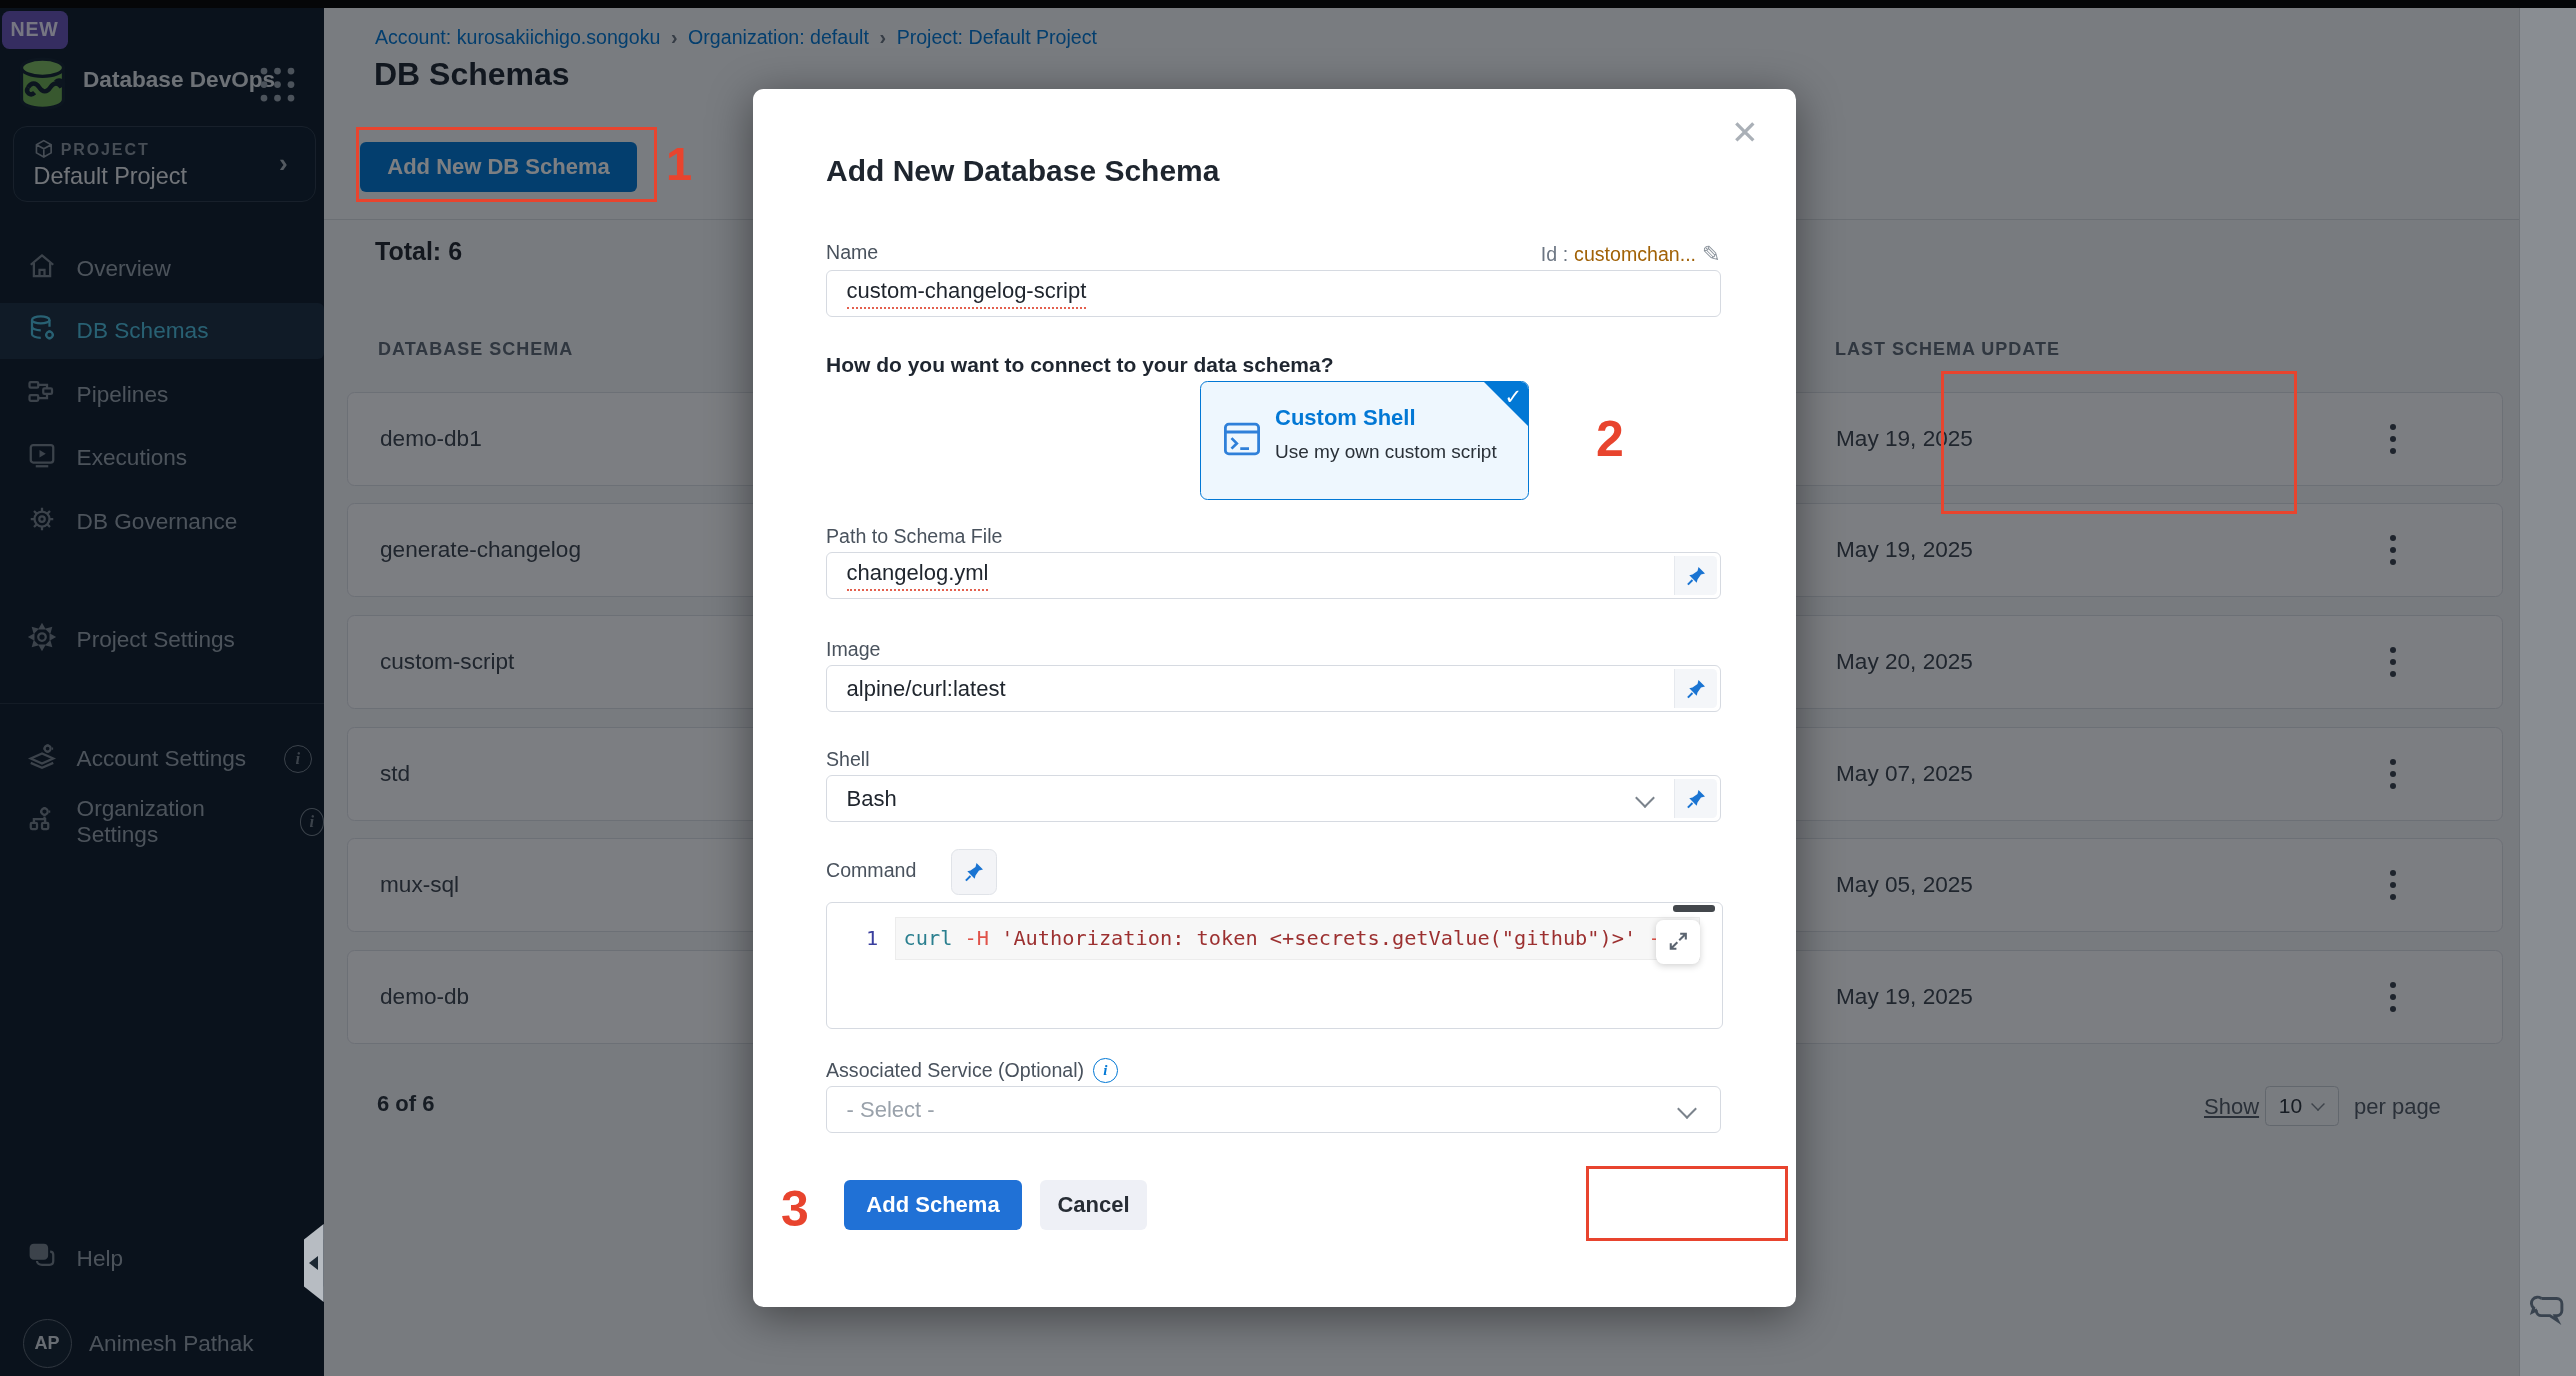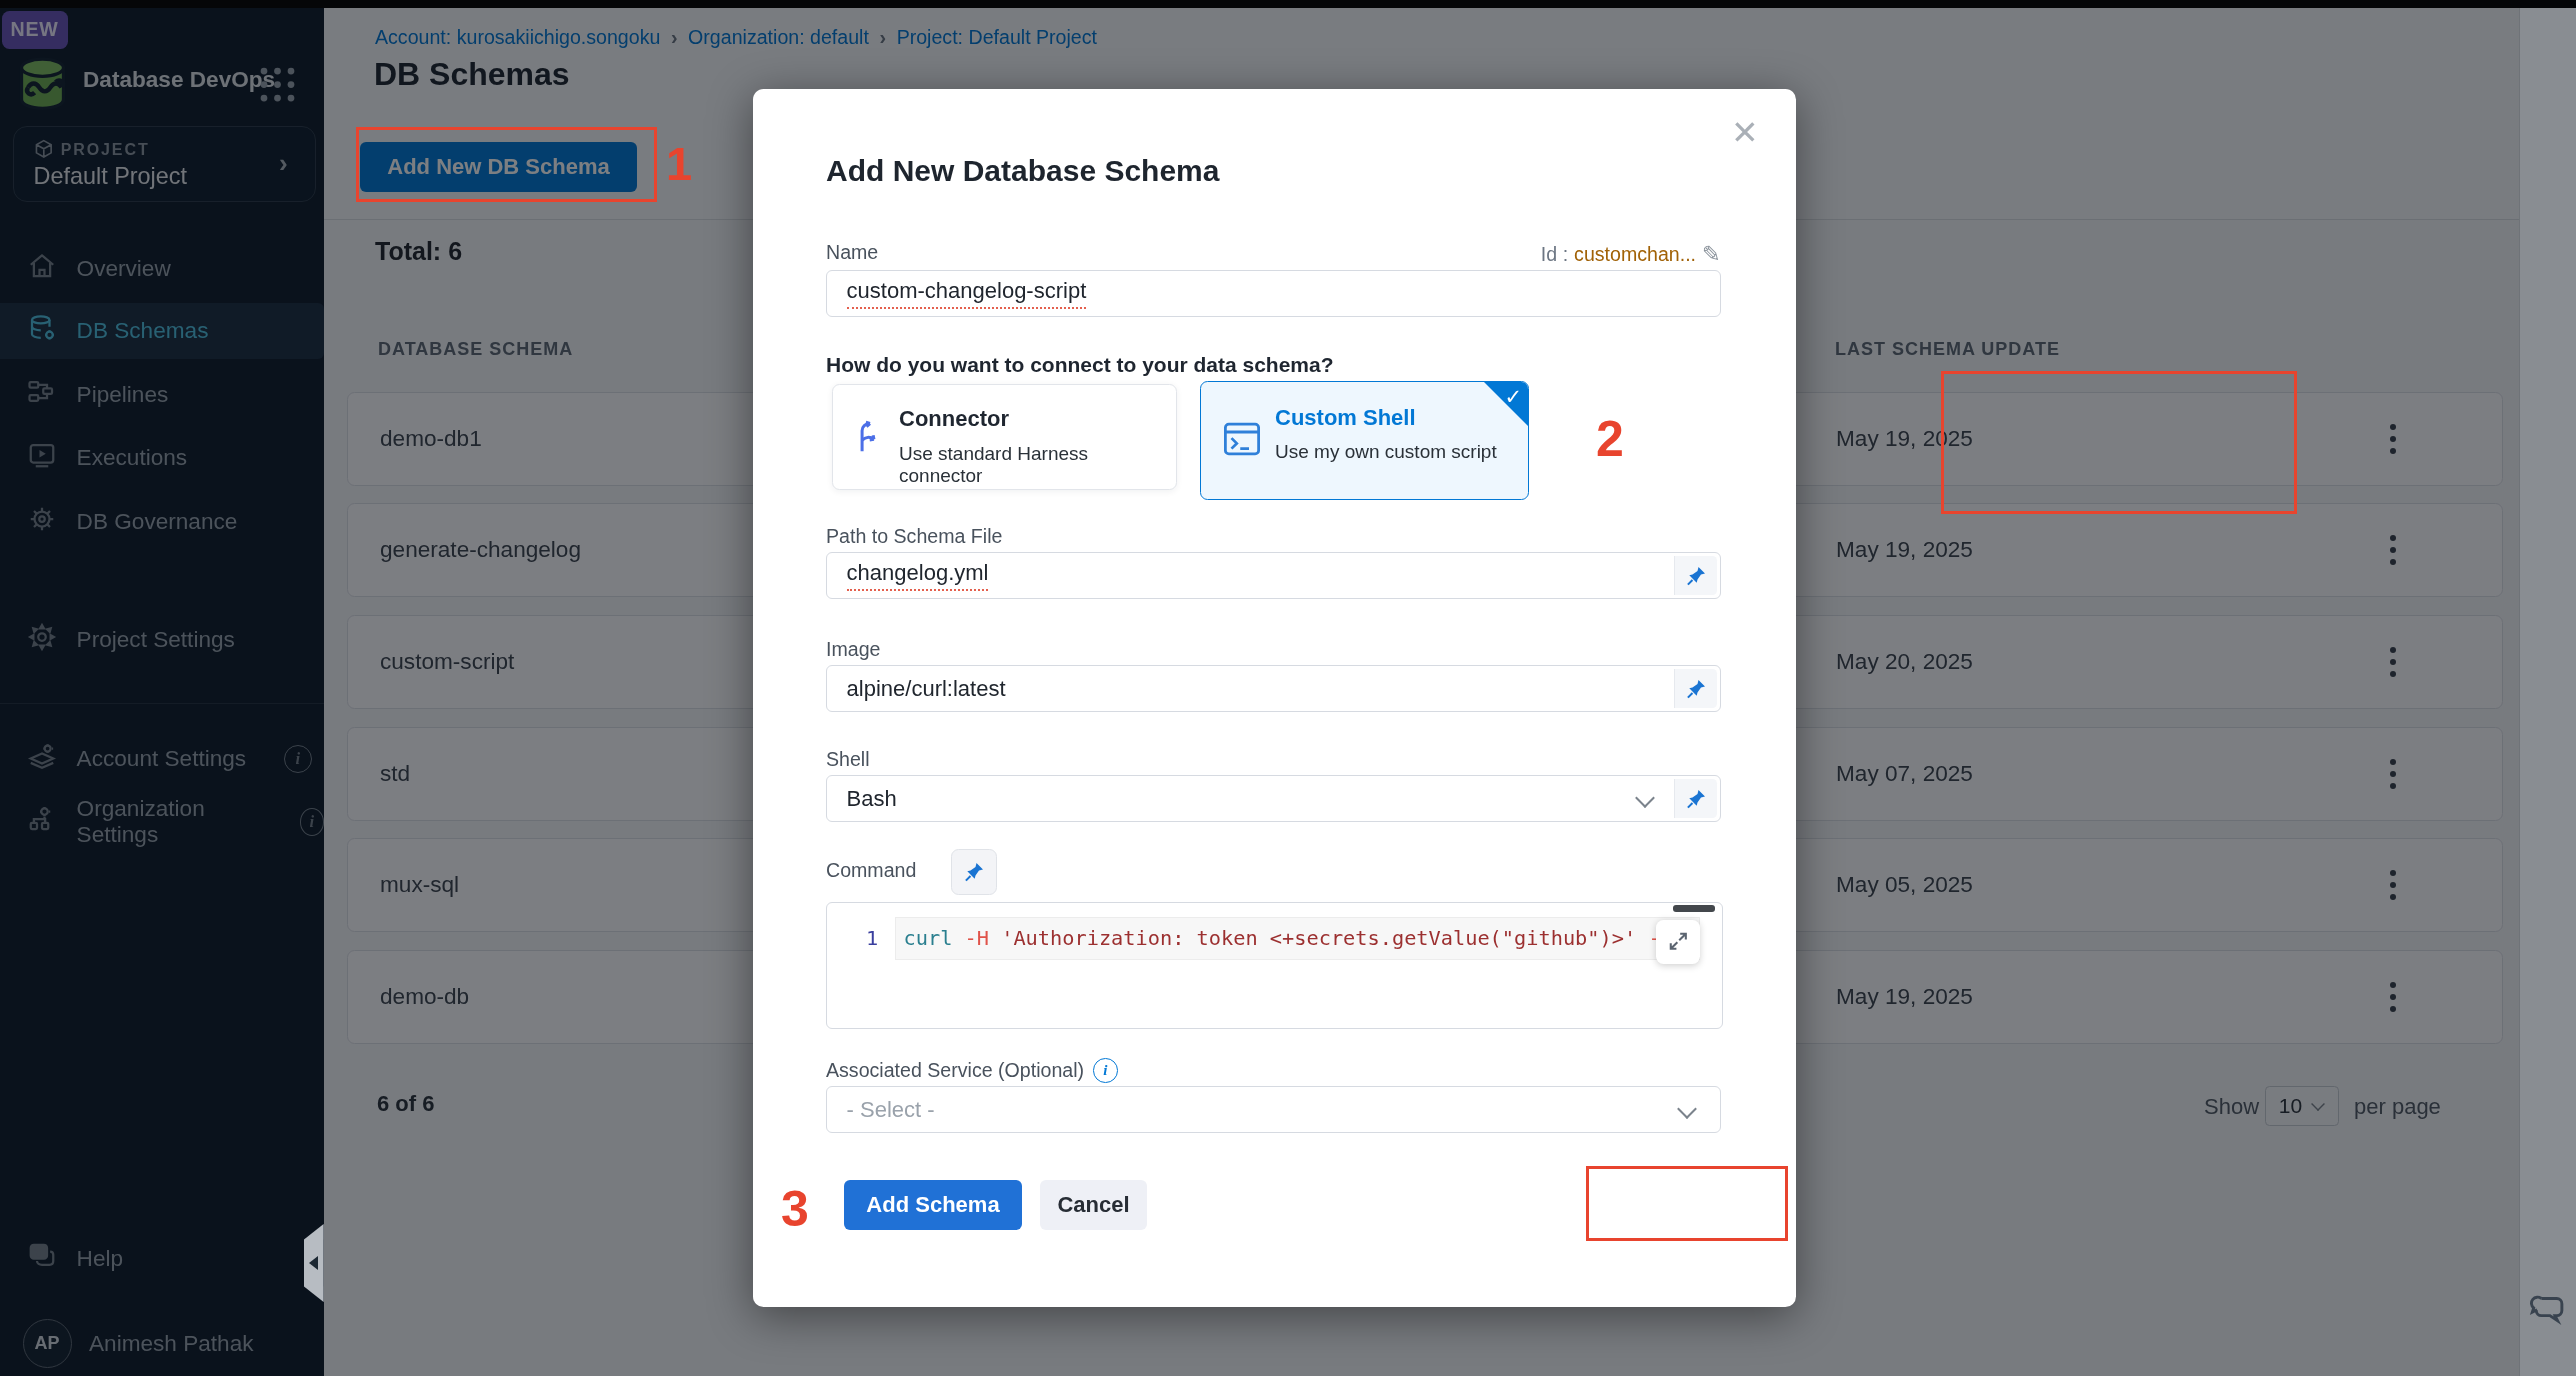--- a/index.html
+++ b/index.html
@@ -62,21 +62,21 @@
   .row-card{left:347px;width:2154px;height:92px;background:#fdfdfe;border:1.1px solid #dcdfe7;
             border-radius:7.5px;z-index:2;}
   .row-name{position:absolute;left:32px;top:0;height:100%;display:flex;align-items:center;
             font-size:22.6px;color:#3d4550;}
   .row-date{position:absolute;left:1488px;top:0;height:100%;display:flex;align-items:center;
             font-size:22.6px;color:#3d4550;}
   .kebab{position:absolute;left:2030px;top:0;height:100%;width:30px;display:flex;
          flex-direction:column;align-items:center;justify-content:center;gap:5.3px;cursor:pointer;}
   .kebab i{width:6.8px;height:6.8px;border-radius:50%;background:#3a424e;}
   .footer-count{left:377px;top:1091px;font-size:22px;font-weight:600;color:#2b323b;z-index:2;}
-  .show-label{left:2204px;top:1094px;font-size:22px;color:#525b66;z-index:2;}
+  .show-label{left:2204px;top:1094px;font-size:22px;color:#525b66;z-index:2;text-decoration:underline;}
   .page-size{left:2265px;top:1086px;width:72px;height:38px;border:1.1px solid #c6ccd3;
              border-radius:4.5px;display:flex;align-items:center;justify-content:center;gap:9px;
              font-size:21px;color:#2b323b;z-index:2;background:#f7f8fa;}
   .per-page{left:2354px;top:1094px;font-size:22px;color:#525b66;z-index:2;}
 
   
   .right-strip{left:2519px;top:7.5px;width:57px;height:1369px;background:#898d92;
                border-left:0.8px solid #6f7378;z-index:60;}
 
   
@@ -411,32 +411,20 @@
       <span class="id-key">Id :</span>
       <span class="id-val">customchan...</span>
       <span class="pencil-icon">✎</span>
     </div>
     <div class="abs t-input" style="top:181px;">
       <span class="squiggle">custom-changelog-script</span>
     </div>
 
     <div class="abs question">How do you want to connect to your data schema?</div>
 
-    <div class="abs opt-card opt-connector">
-      <div class="abs" style="left:18px;top:33px;">
-        <svg width="38" height="38" viewBox="0 0 24 24" fill="none" stroke="#4c6fe7" stroke-width="1.9">
-          <path d="M7 21 V8 C7 5.5 9 3.5 12 3.5 M12 3.5 l-2.6 -0.8 M12 3.5 l-2.2 1.9"></path>
-          <path d="M7 14 C9 12 12 11.5 14.5 13.5 M14.5 13.5 l-0.5 -2.6 M14.5 13.5 l-2.7 0.4"></path>
-        </svg>
-      </div>
-      <div class="abs" style="left:66px;top:21px;">
-        <div class="opt-title">Connector</div>
-        <div class="opt-sub">Use standard Harness connector</div>
-      </div>
-    </div>
 
     <div class="abs opt-card opt-custom">
       <div class="corner-check"></div>
       <div class="corner-tick">✓</div>
       <div class="abs" style="left:19.6px;top:36px;">
         <svg width="42" height="42" viewBox="0 0 24 24" fill="none" stroke="#2f80d9" stroke-width="1.6">
           <rect x="2.5" y="3.5" width="19" height="17" rx="2"></rect>
           <path d="M2.5 8 h19"></path>
           <path d="M6 11.5 l3 3 -3 3 M11 17.5 h5"></path>
         </svg>

